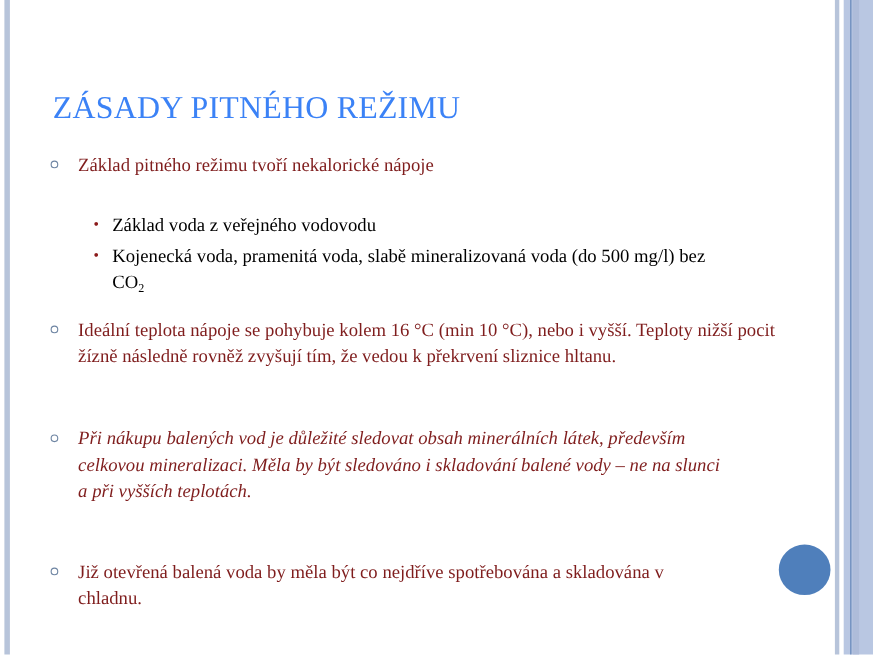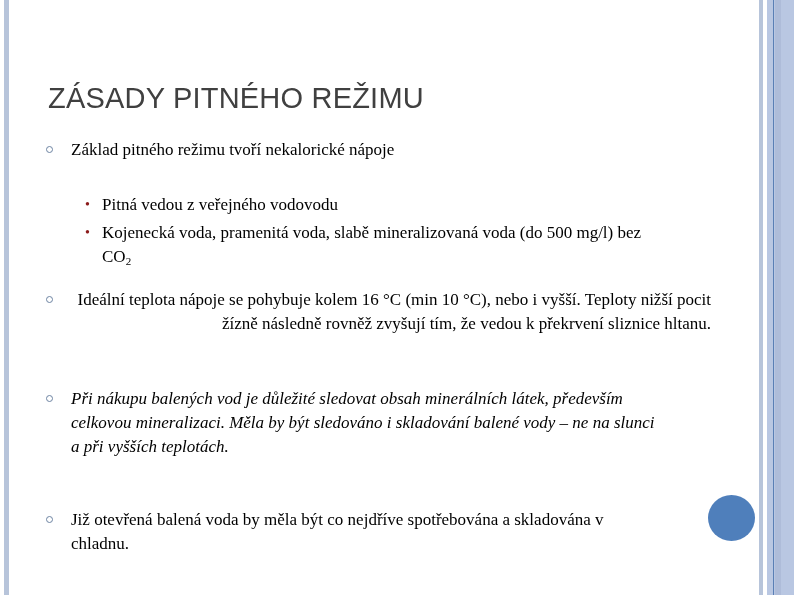--- a/index.html
+++ b/index.html
@@ -3,22 +3,22 @@
 <meta charset="utf-8">
 <style>
   html, body { margin:0; padding:0; }
   body { width:794px; height:595px; position:relative; background:#ffffff; overflow:hidden; font-family:"Liberation Serif", serif; }
   .left-stripe { position:absolute; left:4px; top:0; width:5px; height:595px; background:#b7c4da; }
   .rs1 { position:absolute; left:759px; top:0; width:4px; height:595px; background:#b7c4da; }
   .rs2 { position:absolute; left:767px; top:0; width:27px; height:595px; background:#b9c7e2; }
   .rs3 { position:absolute; left:773px; top:0; width:1px; height:595px; background:#5a7fb5; }
   .rs4 { position:absolute; left:775px; top:0; width:6px; height:595px; background:#aebcd9; }
   .circle { position:absolute; left:708px; top:495px; width:47px; height:46px; border-radius:50%; background:#4f7fbb; }
-  .title { position:absolute; left:48px; top:82px; font-family:Liberation Sans, sans-serif; font-size:29px; color:#404040; letter-spacing:0.2px; white-space:nowrap; }
-  .item { position:absolute; left:71px; font-size:17px; color:#000000; line-height:24px; }
+  .title { position:absolute; left:48px; top:82px; font-family:Liberation Serif, serif; font-size:29px; color:#3b82f6; letter-spacing:0.2px; white-space:nowrap; }
+  .item { position:absolute; left:71px; font-size:17px; color:#7f1d1d; line-height:24px; }
   .bullet { position:absolute; left:-25px; top:8px; width:7px; height:7px; border:1.5px solid #6d84a2; border-radius:50%; box-sizing:border-box; }
   .sub { position:absolute; left:102px; font-size:17px; color:#000; line-height:24px; }
   .dot { position:absolute; left:-17px; top:0; color:#8b1a1a; font-size:14px; }
   sub { font-size:11px; vertical-align:-3px; line-height:0; }
 </style>
 </head>
 <body>
 
 <div class="left-stripe"></div>
 <div class="rs1"></div>
@@ -29,29 +29,29 @@
 
 <div class="title">ZÁSADY PITNÉHO REŽIMU</div>
 
 <div class="item" style="top:138px; width:600px;">
   <span class="bullet"></span>
   <span>Základ pitného režimu tvoří nekalorické nápoje</span>
 </div>
 
 <div class="sub" style="top:193px; width:570px;">
   <span class="dot">•</span>
-  <span>Pitná vedou z veřejného vodovodu</span>
+  <span>Základ voda z veřejného vodovodu</span>
 </div>
 
 <div class="sub" style="top:221px; width:570px;">
   <span class="dot">•</span>
   <span>Kojenecká voda, pramenitá voda, slabě mineralizovaná voda (do  500 mg/l) bez CO</span><sub>2</sub>
 </div>
 
-<div class="item" style="top:288px; width:640px;text-align:right;">
+<div class="item" style="top:288px; width:640px;">
   <span class="bullet"></span>
   <span>Ideální teplota nápoje se pohybuje kolem 16 °C (min 10 °C), nebo i vyšší. Teploty nižší pocit žízně následně rovněž zvyšují tím, že vedou k překrvení sliznice hltanu.</span>
 </div>
 
 <div class="item" style="top:387px; width:590px;font-style:italic;">
   <span class="bullet"></span>
   <span>Při nákupu balených vod je důležité sledovat obsah minerálních látek, především celkovou mineralizaci. Měla by být sledováno i skladování balené vody – ne na slunci a při vyšších teplotách.</span>
 </div>
 
 <div class="item" style="top:508px; width:540px;">

